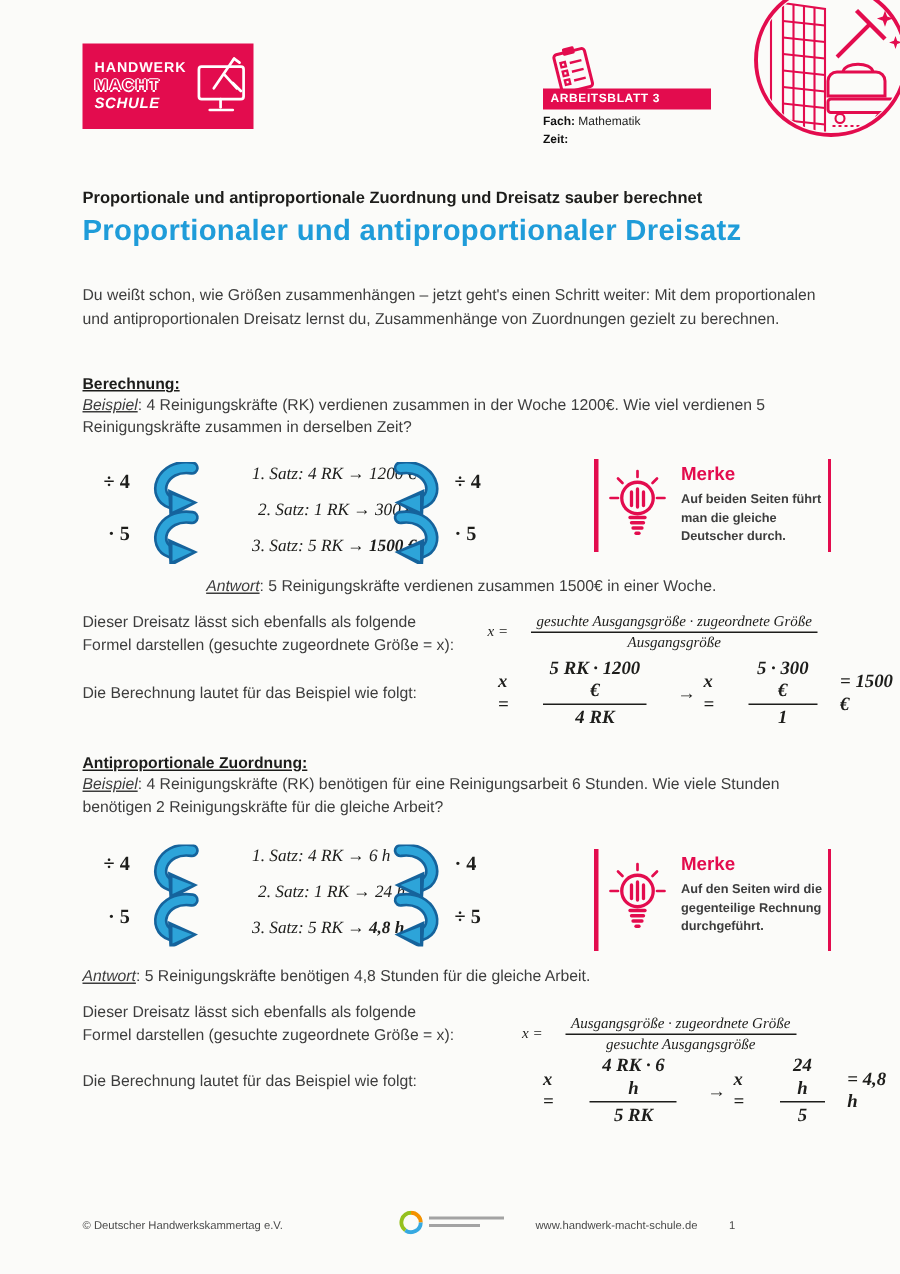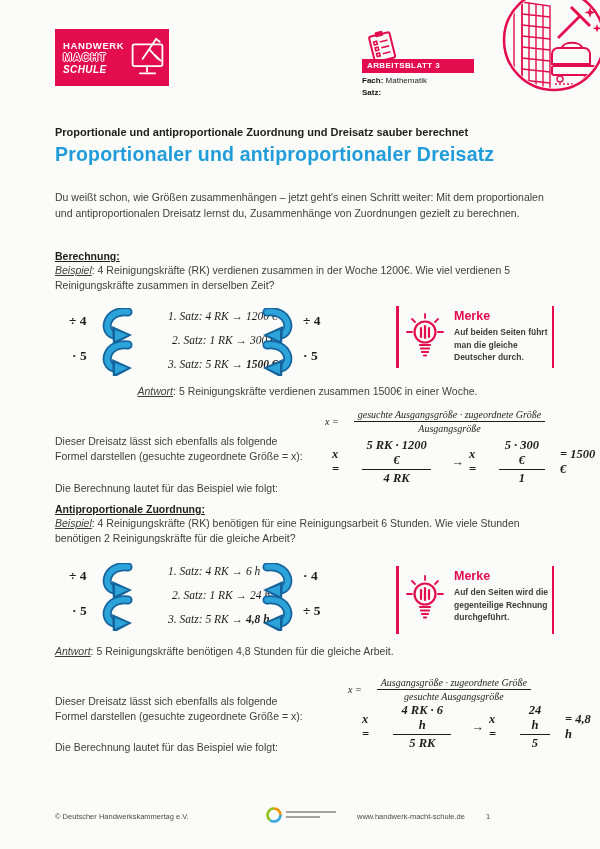--- a/index.html
+++ b/index.html
@@ -43,21 +43,21 @@
   .merke{background:transparent;}
   .merke .bar{position:absolute;top:0;width:2.5px;height:100%;background:#e30c4e;}
   .merke .bar.r{right:0;}
   .merke .bar.l{left:0;}
   .merke-title{position:absolute;left:58px;top:3px;color:#e30c4e;font-weight:bold;font-size:12.5px;}
   .merke-text{position:absolute;left:58px;top:20px;width:96px;font-size:8.5px;font-weight:bold;
               line-height:12.5px;color:#3d3d3d;}
 
   .answer{width:505px;font-size:10.5px;}
 
-  .col-text{font-size:10.5px;line-height:15px;width:280px;margin-top:26px;}
+  .col-text{font-size:10.5px;line-height:15px;width:280px;}
 
   
   .math{font-family:"Liberation Serif",serif;font-style:italic;color:#1d1d1b;display:flex;align-items:center;}
   .math .frac{display:inline-flex;flex-direction:column;text-align:center;margin:0 15px;}
   .math .num{border-bottom:1px solid #1d1d1b;padding:0 4px 1px 4px;}
   .math .den{padding-top:1px;}
   .f-def{font-size:10px;}
   .f-calc{font-size:12.5px;font-weight:bold;}
   .f-calc .gap{margin:0 5px;font-weight:bold;}
 
@@ -103,21 +103,21 @@
       <line x1="12" y1="23.5" x2="20" y2="23.5"></line>
     </g>
   </svg>
 
   <div class="abs banner">ARBEITSBLATT 3</div>
   <div class="abs meta" style="top:76px;">
     <b>Fach:</b>
     <span>Mathematik</span>
   </div>
   <div class="abs meta" style="top:88px;">
-    <b>Satz:</b>
+    <b>Zeit:</b>
   </div>
 
   <svg class="abs circle-art" width="112" height="106" viewBox="0 0 112 106">
     <defs>
         <clipPath id="cc">
           <circle cx="62" cy="46" r="48"></circle>
         </clipPath>
       </defs>
     <circle cx="62" cy="46" r="50" fill="none" stroke="#e30c4e" stroke-width="2.6"></circle>
     <g clip-path="url(#cc)" fill="none" stroke="#e30c4e" stroke-width="1.4">

